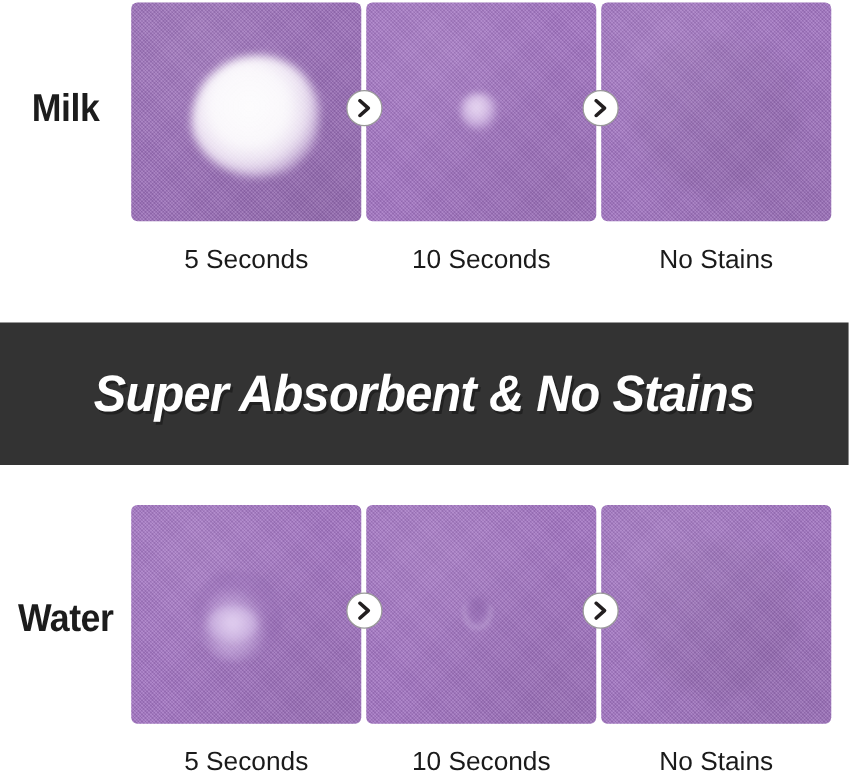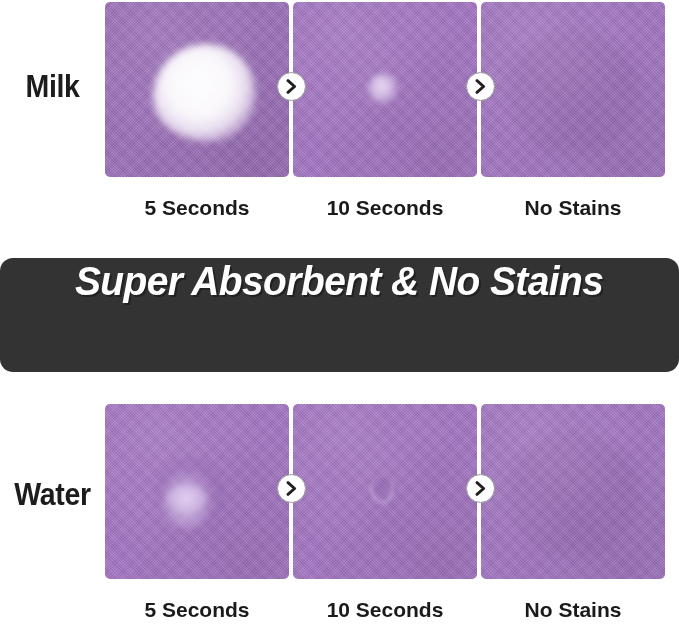--- a/index.html
+++ b/index.html
@@ -223,39 +223,39 @@
     display: flex;
     gap: 4px;
   }
   #section-milk  .captions { top: 196px; }
   #section-water .captions { top: 226px; }
 
   .caption {
     flex: 1 1 0;
     text-align: center;
     font-size: 21px;
-    font-weight: 700;
+    font-weight: 400;
     color: #1a1a1a;
     letter-spacing: 0px;
     font-family: "Liberation Sans", "DejaVu Sans", sans-serif;
     white-space: nowrap;
   }
 
   
   #banner {
     position: absolute;
     left: 0;
     top: 258px;
     width: 679px;
     height: 114px;
     background: #333333;
     display: flex;
+    align-items: center;
     justify-content: center;
     overflow: hidden;
-    border-radius: 13px;
   }
   #banner .banner-text {
     color: #ffffff;
     font-size: 41px;
     font-weight: 700;
     font-style: italic;
     letter-spacing: -0.6px;
     font-family: "Liberation Sans", "DejaVu Sans", sans-serif;
     white-space: nowrap;
     transform: scaleX(0.95);

